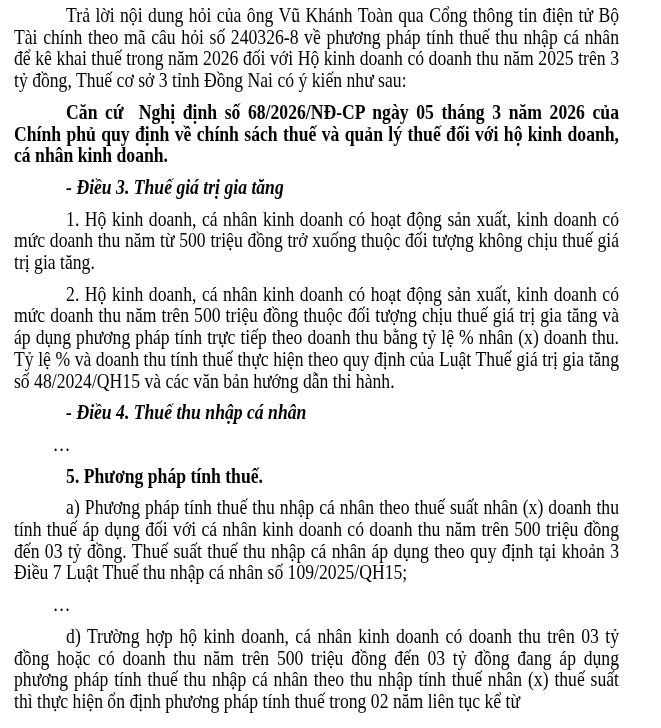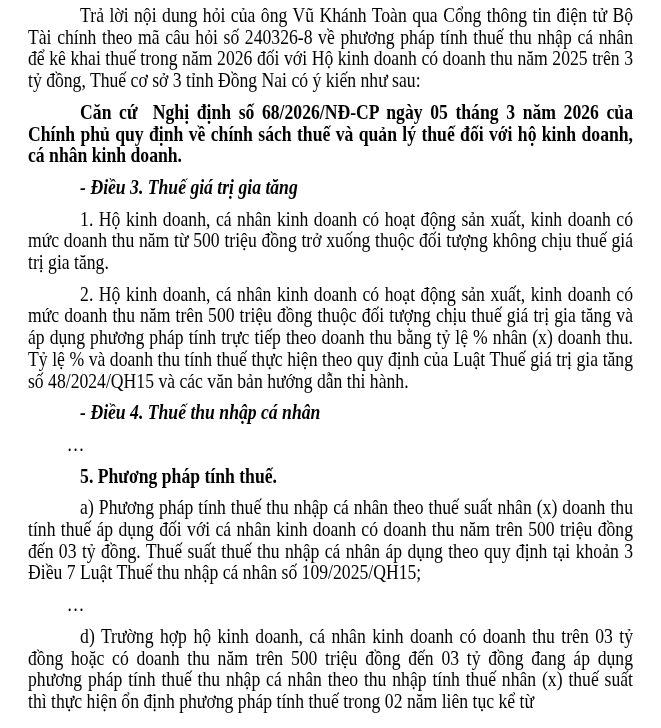--- a/index.html
+++ b/index.html
@@ -7,21 +7,21 @@
     padding: 0;
     background: #ffffff;
     width: 661px;
     height: 728px;
     overflow: hidden;
   }
   .page {
     box-sizing: border-box;
     width: 661px;
     height: 728px;
-    padding: 5px 0 0 28px;
+    padding: 5px 0 0 14px;
     background: #ffffff;
   }
   
   .content {
     width: 720px;
     transform: scaleX(0.8403);
     transform-origin: 0 0;
     font-family: "Liberation Serif", "DejaVu Serif", serif;
     color: #000000;
   }

